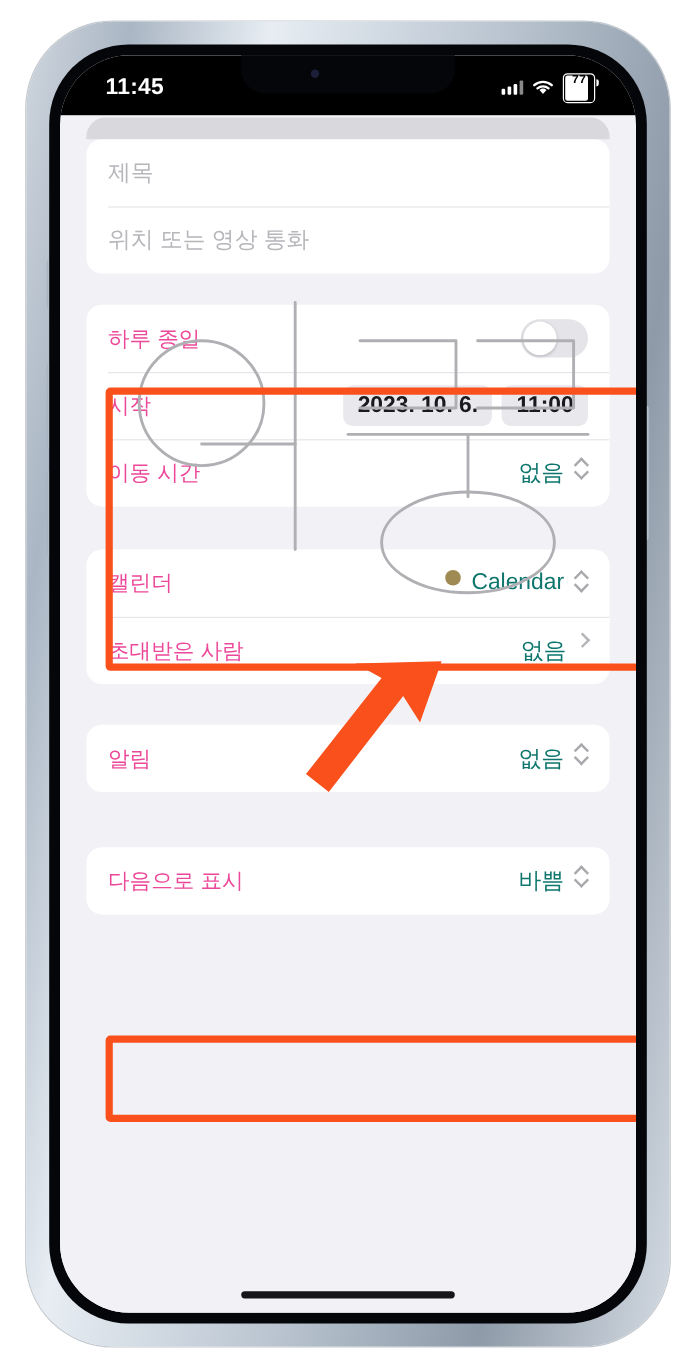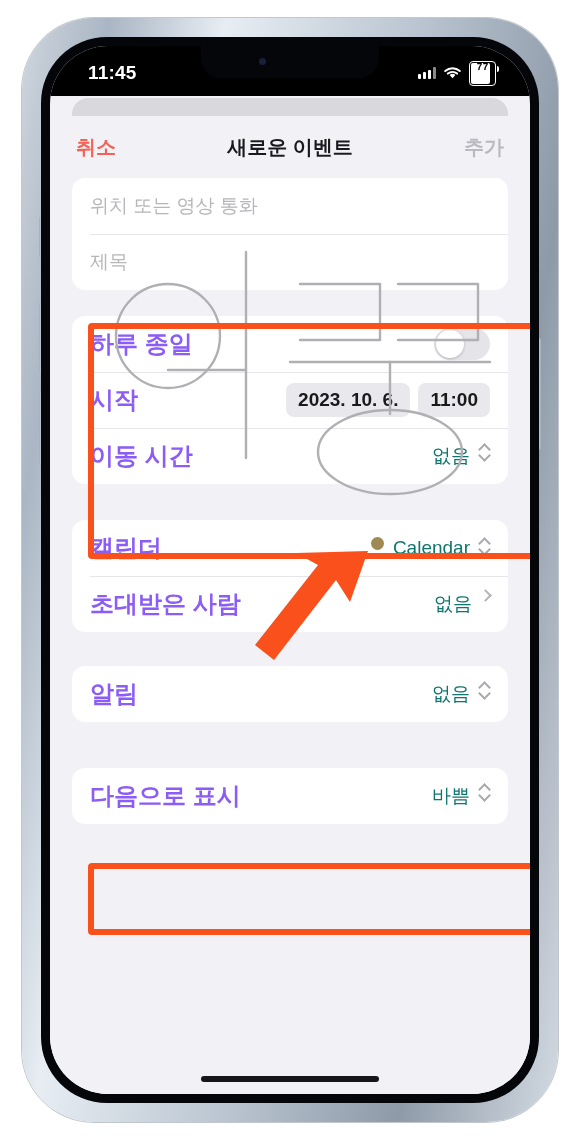--- a/index.html
+++ b/index.html
@@ -185,23 +185,23 @@
     padding: 0 18px;
     position: relative;
   }
   .row + .row::before {
     content: "";
     position: absolute;
     left: 18px; right: 0; top: 0;
     height: 1px; background: #e6e6ea;
   }
   .row-label {
-    font-size: 24px;
-    color: #8b5cf6;
-    font-weight: 700;
+    font-size: 18px;
+    color: #ec4899;
+    font-weight: 400;
     flex: 0 0 auto;
   }
   .row-placeholder {
     font-size: 19px;
     color: #b6b6bb;
   }
   .row-right {
     margin-left: auto;
     display: flex;
     align-items: flex-start;
@@ -350,32 +350,27 @@
       </div>
 
       <div id="notch">
         <div id="notch-camera"></div>
       </div>
 
       <div id="sheet-behind"></div>
 
       <div id="sheet">
 
-        <div id="nav-bar">
-          <div id="nav-cancel" style="color: rgb(242, 98, 87);">취소</div>
-          <div id="nav-title">새로운 이벤트</div>
-          <div id="nav-add">추가</div>
-        </div>
 
         <div class="group" style="margin-bottom:26px;">
           <div class="row">
+            <span class="row-placeholder">제목</span>
+          </div>
+          <div class="row">
             <span class="row-placeholder">위치 또는 영상 통화</span>
-          </div>
-          <div class="row">
-            <span class="row-placeholder">제목</span>
           </div>
         </div>
 
         <div class="group" style="margin-bottom:36px;">
           <div class="row">
             <span class="row-label">하루 종일</span>
             <span class="toggle">
               <span class="toggle-knob"></span>
             </span>
           </div>

